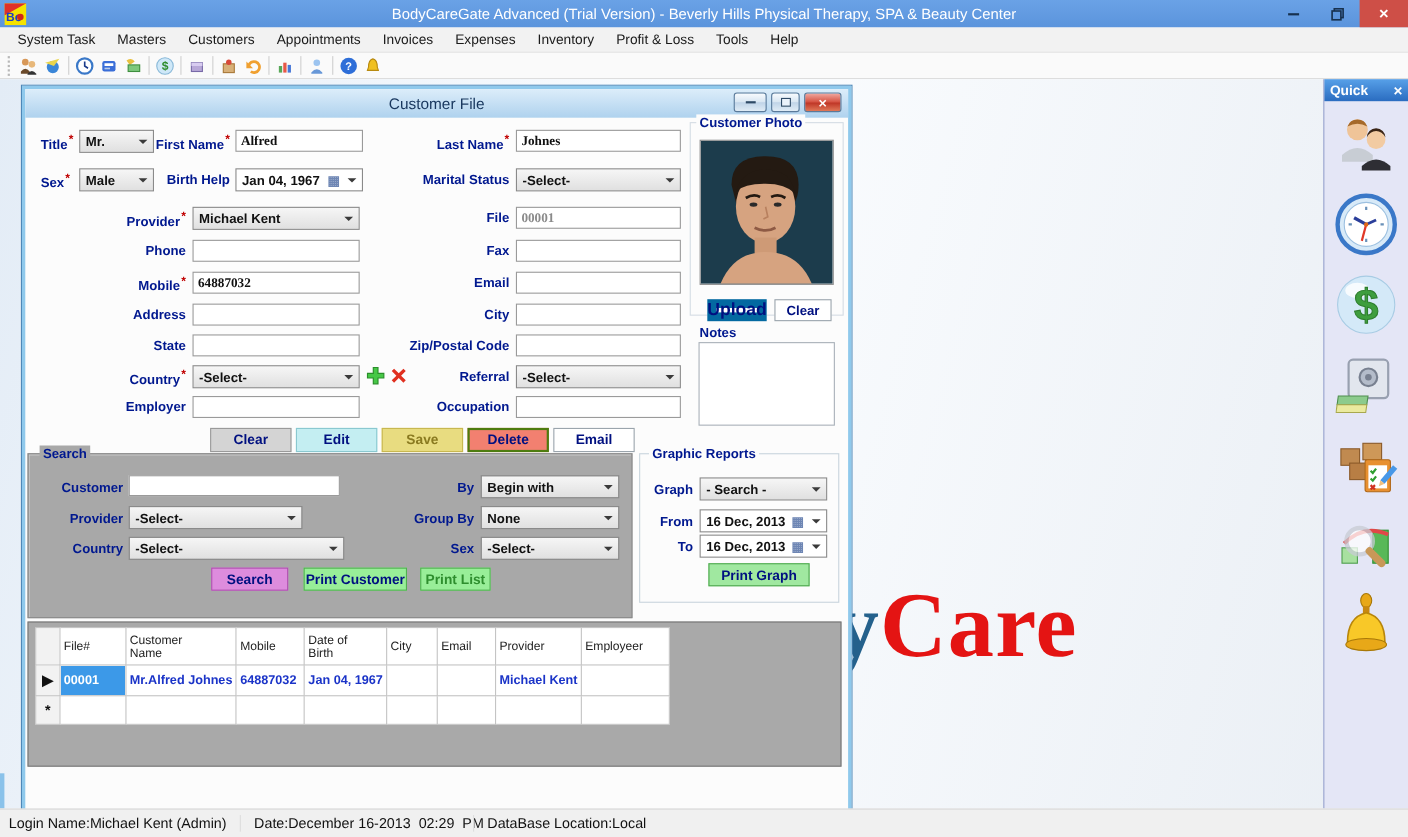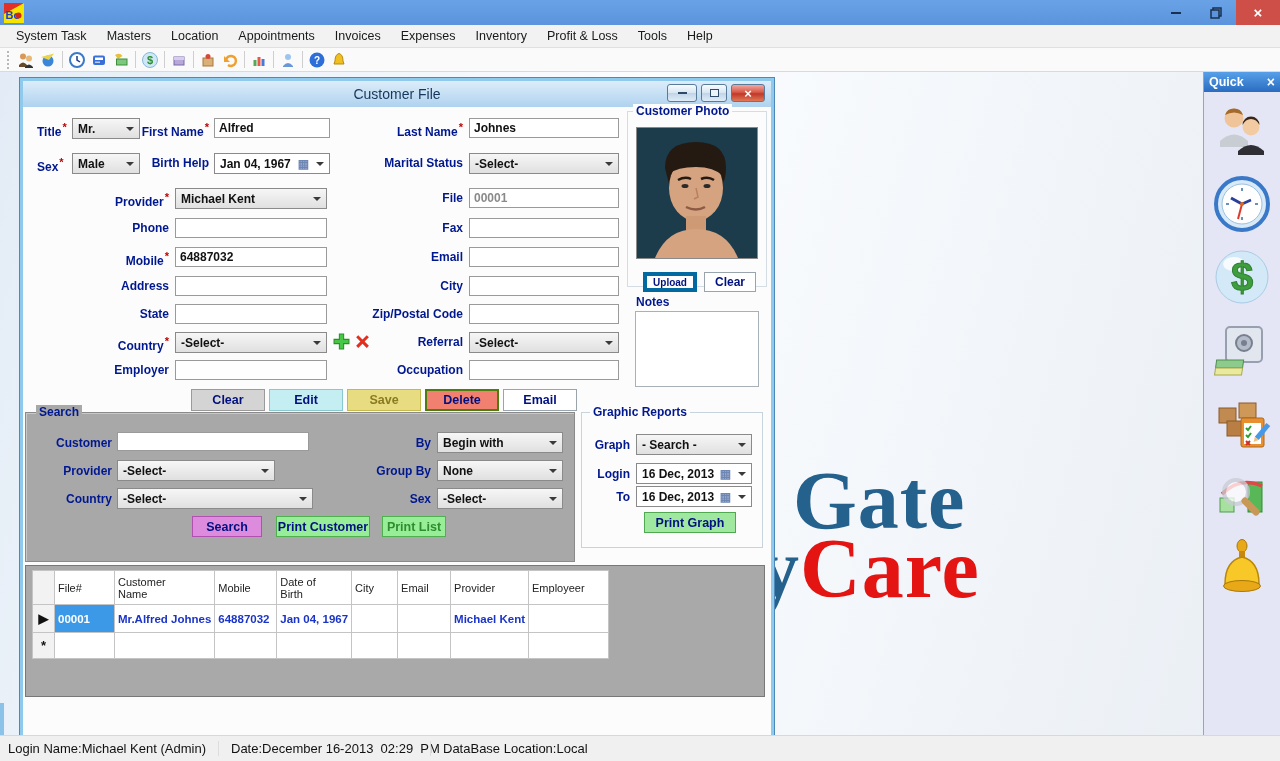--- a/index.html
+++ b/index.html
@@ -52,39 +52,39 @@
   .dwinbtns{right:6px;top:3px;display:flex;gap:4px}
   .aero{height:18px;border:1px solid #5A7A9A;border-radius:3px;background:linear-gradient(#F8FBFE,#D8E6F2 48%,#C0D4E8 52%,#E0ECF6);display:flex;align-items:center;justify-content:center}
   .aero.w1{width:30px}.aero.w2{width:26px}
   .aero.close{width:34px;background:linear-gradient(#F0A8A0,#D85848 45%,#C03828 55%,#E07858);color:#fff;font-weight:bold;font-size:13px;line-height:1}
   .aero .minb{width:9px;height:2px;background:#2E4A66}
   .aero .maxb{width:9px;height:8px;border:1.5px solid #2E4A66;background:#EAF2FA}
 
   .flabel{font-weight:bold;font-size:12px;color:#00188F;text-align:right;white-space:nowrap}
   .flabel.la{text-align:left}
   .st{color:#C00000;font-size:11px;vertical-align:super;margin-left:1px}
-  .tin{height:20px;border:1px solid #9A9A9A;background:#fff;font-family:Liberation Sans, sans-serif;font-weight:bold;font-size:12px;color:#111;padding:0 4px}
+  .tin{height:20px;border:1px solid #9A9A9A;background:#fff;font-family:Liberation Serif, serif;font-weight:bold;font-size:12px;color:#111;padding:0 4px}
   .tin.ro{color:#8A8A8A}
   .dd{height:21px;border:1px solid #8A8A8A;background:linear-gradient(#F6F6F6,#E0E0E0);display:flex;align-items:center;padding-left:5px;font-weight:bold;font-size:12px;color:#111}
   .dd .ddv{flex:1;overflow:hidden;white-space:nowrap}
   .dd .ddb{padding:0 5px;display:flex;align-items:center}
   .arr{width:0;height:0;border-left:4px solid transparent;border-right:4px solid transparent;border-top:4px solid #3A3A3A;display:inline-block}
   .dd.df{background:#fff}
   .cal{color:#6E86B4;font-size:12px;margin-right:2px}
 
   .gbox{border:1px solid #D4DCE4}
   .glegend{font-weight:bold;font-size:12px;color:#00188F;background:#FCFCFC;padding:0 3px}
 
   .btn{display:flex;align-items:center;justify-content:center;font-weight:bold;font-size:12.5px;color:#001080;cursor:default}
   .b-clear{background:#D4D4D4;border:1px solid #9A9A9A}
   .b-edit{background:#C4EEF2;border:1px solid #8AC8D0}
   .b-save{background:#E8DC80;border:1px solid #C8B850;color:#8A7A20}
   .b-del{background:#F28070;border:2px solid #4d7c0f}
   .b-email{background:#FFF;border:1px solid #9AA4AC}
-  .b-upload{background:#FFF;border:4px solid #0369a1;font-size:10px}
+  .b-upload{background:#FFF;border:8px solid #0369a1;font-size:16px}
   .b-pclear{background:#FFF;border:1px solid #9AA4AC;font-size:12px}
   .b-search{background:#DD8CDD;border:1px solid #B050B0}
   .b-pcust{background:#98EE98;border:1px solid #50B050}
   .b-plist{background:#98EE98;border:1px solid #50B050;color:#2E8E2E}
   .b-pgraph{background:#A0E8A0;border:1px solid #50A850}
 
   #searchpanel{left:2px;top:331px;width:550px;height:150px;background:#A8A8A8;border:1px solid #8A8A8A;box-shadow:inset 1px 1px 0 #C8C8C8}
   #searchpanel .glegend{background:#A8A8A8}
   #reportspanel{left:558px;top:331px;width:182px;height:136px;background:#FCFCFC;border:1px solid #C8D4DC}
 
@@ -106,40 +106,41 @@
 
 <div id="titlebar" class="abs">
   <div class="appicon abs">
     <svg width="20" height="20" viewBox="0 0 20 20">
         <rect width="20" height="20" fill="#F5E300"></rect>
         <path d="M0 0 h20 l-20 11z" fill="#E03028"></path>
         <text x="1.5" y="16" font-size="11" font-weight="bold" fill="#2040C0">Bo</text>
         <circle cx="14.5" cy="12.5" r="3" fill="#D02818"></circle>
       </svg>
   </div>
+  <span class="title">BodyCareGate Advanced (Trial Version) - Beverly Hills Physical Therapy, SPA &amp; Beauty Center</span>
   <div class="winbtns abs">
     <span class="wbtn">
         <span class="minbar"></span>
       </span>
     <span class="wbtn">
         <svg width="12" height="12">
           <rect x="3" y="1" width="8" height="8" fill="none" stroke="#17314F" stroke-width="1.5"></rect>
           <rect x="1" y="3" width="8" height="8" fill="#5B94DC" stroke="#17314F" stroke-width="1.5"></rect>
         </svg>
       </span>
     <span class="wbtn close">
         <span>×</span>
       </span>
   </div>
 </div>
 
 <div id="menubar" class="abs">
   <span class="mitem">System Task</span>
   <span class="mitem">Masters</span>
-  <span class="mitem">Location</span>
+  <span class="mitem">Customers</span>
   <span class="mitem">Appointments</span>
   <span class="mitem">Invoices</span>
   <span class="mitem">Expenses</span>
   <span class="mitem">Inventory</span>
   <span class="mitem">Profit &amp; Loss</span>
   <span class="mitem">Tools</span>
   <span class="mitem">Help</span>
 </div>
 
 <div id="toolbar" class="abs">
@@ -228,21 +229,20 @@
       </svg>
     </span>
   <span class="ticon">
       <svg width="18" height="18" viewBox="0 0 18 18">
         <path d="M9 2.5 q4 1 4 7.5 l1 3 h-10 l1 -3 q0 -6.5 4 -7.5z" fill="#F0C020" stroke="#B88A10"></path>
       </svg>
     </span>
 </div>
 
 <div id="content" class="abs">
-  <span class="logo-l1 abs">Gate</span>
   <span class="logo-l2 abs"><span class="logo-y">y</span><span class="logo-care">Care</span></span>
   <span class="keyicon abs">
     <svg width="50" height="56" viewBox="0 0 50 56">
         <circle cx="17" cy="13" r="9" fill="none" stroke="#BDBDBD" stroke-width="6"></circle>
         <rect x="13.5" y="21" width="7" height="26" fill="#BDBDBD"></rect>
         <rect x="13.5" y="41" width="13" height="5" fill="#BDBDBD"></rect>
         <g transform="rotate(-42 30 30)">
           <rect x="27" y="24" width="6" height="20" fill="#C6C6C6"></rect>
           <rect x="27" y="40" width="11" height="4" fill="#C6C6C6"></rect>
         </g>
@@ -516,21 +516,21 @@
 
   <div id="reportspanel" class="abs">
     <span class="glegend abs" style="left:8px;top:-8px">Graphic Reports</span>
     <span class="flabel abs" style="left:4px;top:25px;width:44px"><span>Graph</span></span>
     <div class="dd abs" style="left:54px;top:21px;width:116px">
         <span class="ddv">- Search -</span>
         <span class="ddb">
           <i class="arr"></i>
         </span>
       </div>
-    <span class="flabel abs" style="left:4px;top:54px;width:44px"><span>Login</span></span>
+    <span class="flabel abs" style="left:4px;top:54px;width:44px"><span>From</span></span>
     <div class="dd df abs" style="left:54px;top:50px;width:116px">
         <span class="ddv">16 Dec, 2013</span>
         <span class="cal">▦</span>
         <span class="ddb">
           <i class="arr"></i>
         </span>
       </div>
     <span class="flabel abs" style="left:4px;top:77px;width:44px"><span>To</span></span>
     <div class="dd df abs" style="left:54px;top:73px;width:116px">
         <span class="ddv">16 Dec, 2013</span>

